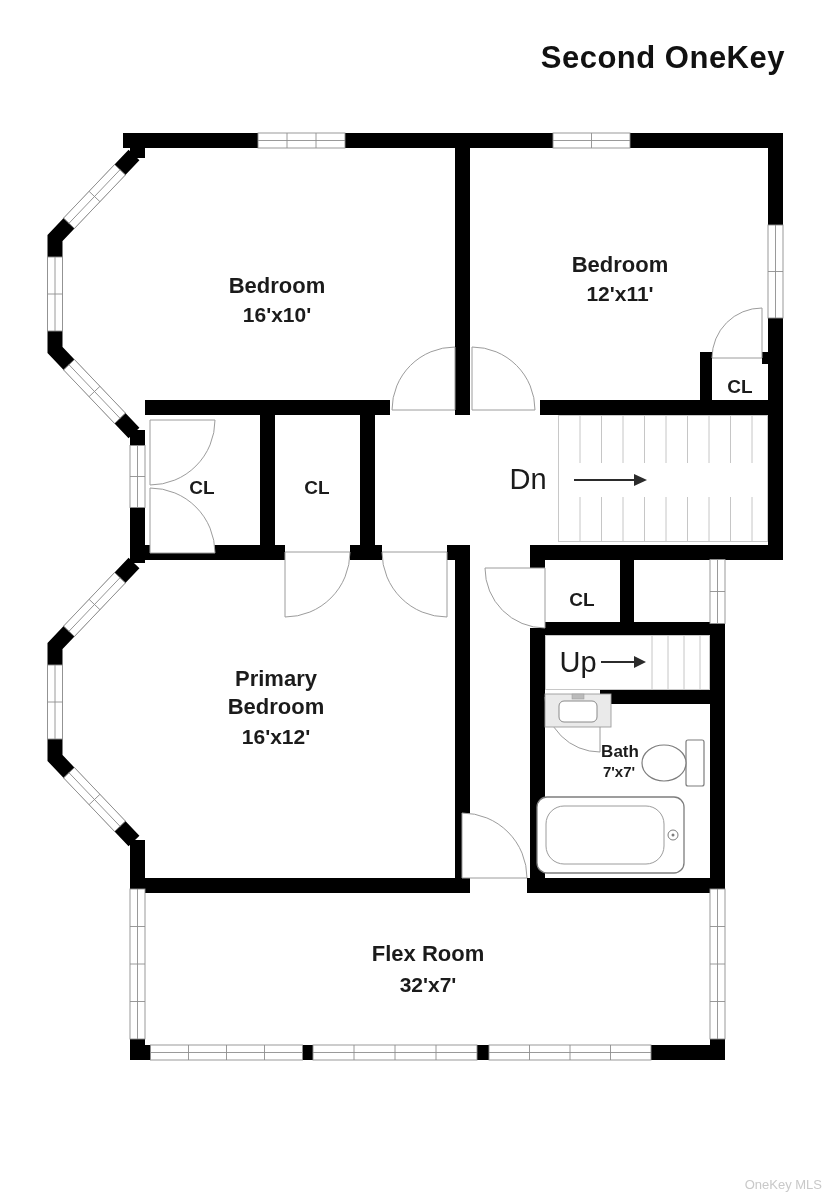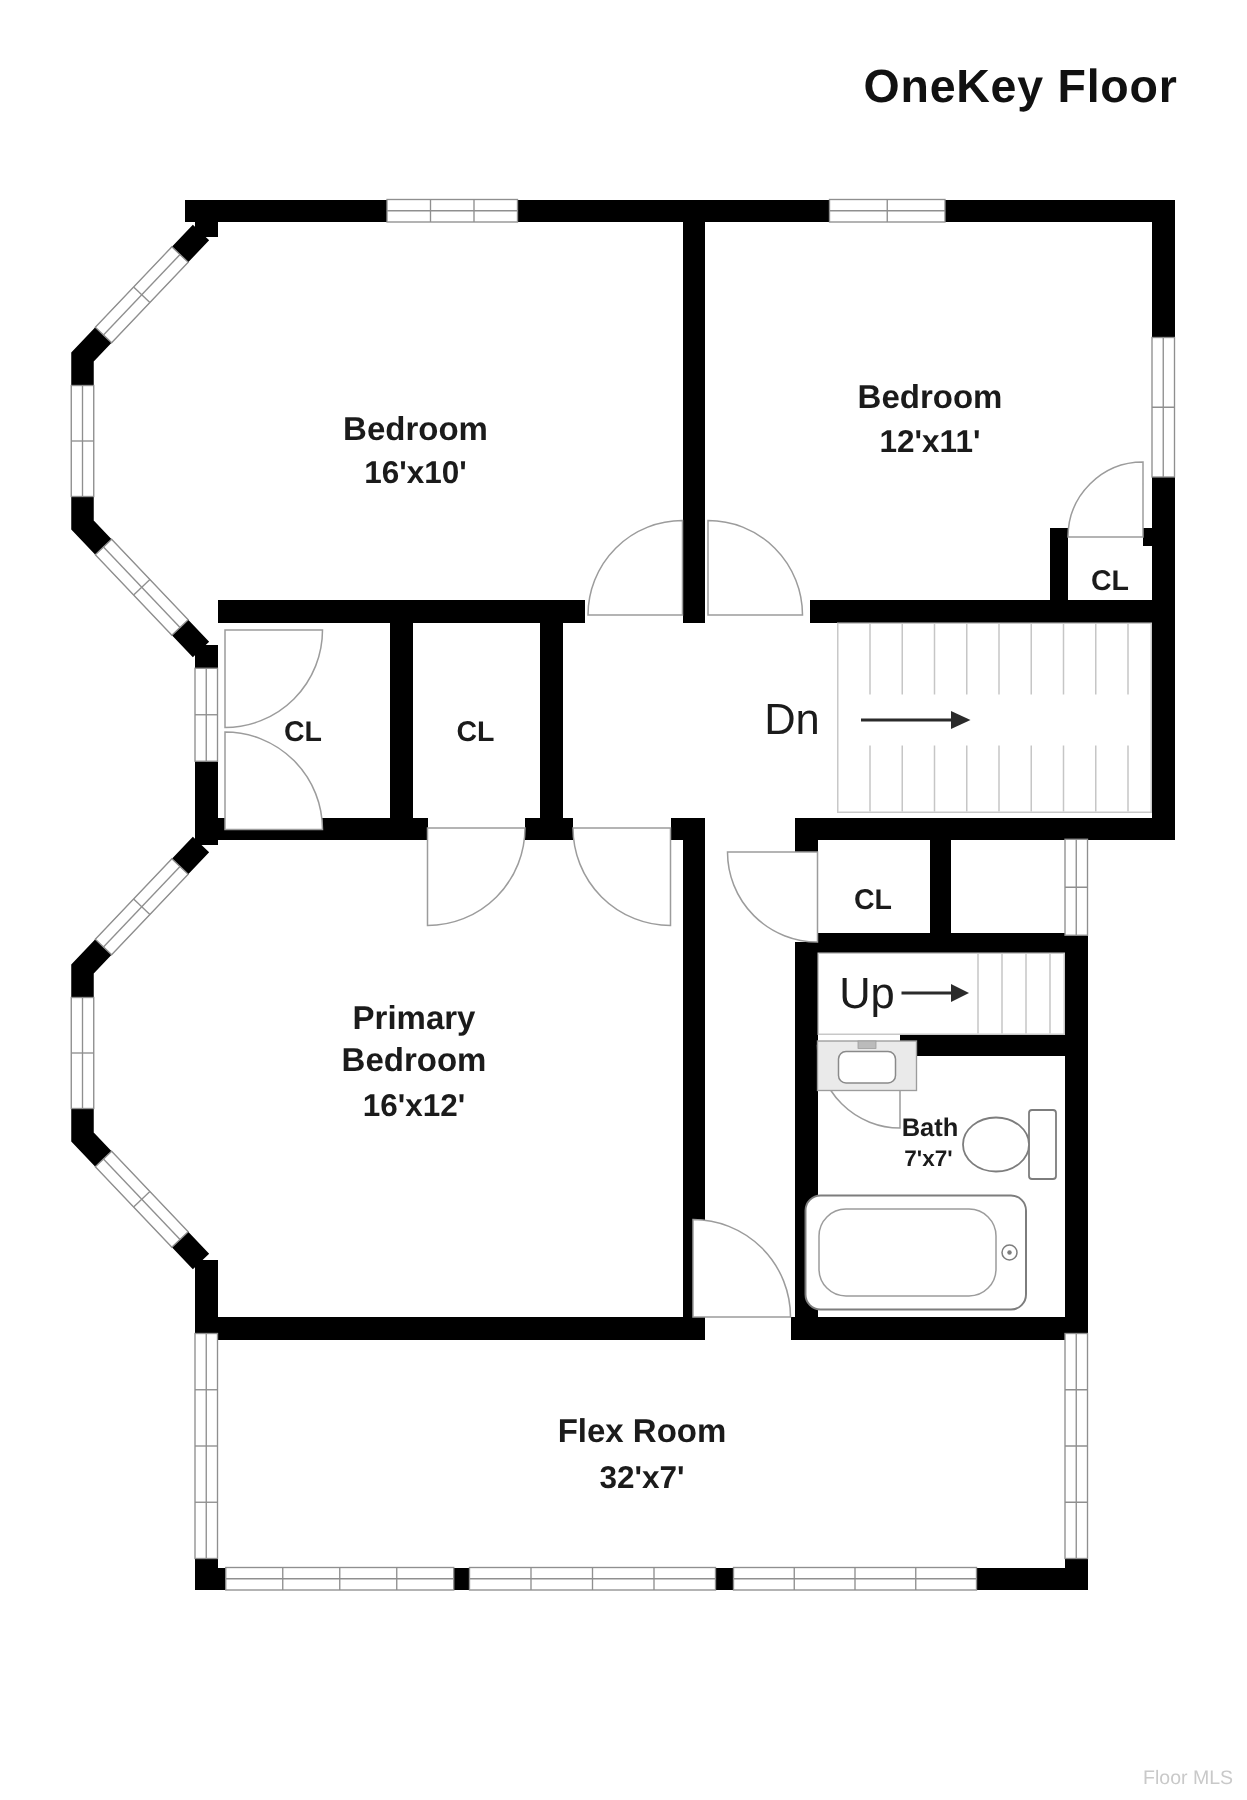--- a/index.html
+++ b/index.html
@@ -14,21 +14,21 @@
   .room-dims{font-size:21px;font-weight:600;text-anchor:middle;}
   .cl{font-size:19px;font-weight:700;text-anchor:middle;}
   .stair{font-size:29px;font-weight:400;text-anchor:middle;}
   .bath-name{font-size:17px;font-weight:700;text-anchor:middle;}
   .bath-dims{font-size:15px;font-weight:700;text-anchor:middle;}
 </style>
 </head>
 <body>
 
 <div id="page">
-  <div id="title">OneKey Floor</div>
+  <div id="title">Second OneKey</div>
 
   <svg width="831" height="1200" viewBox="0 0 831 1200">
 
     <g fill="none" stroke="#000000" stroke-width="15" stroke-linejoin="miter">
       <polyline points="134,155 55,238 55,350 134,433"></polyline>
       <polyline points="134,563 55,646 55,758 134,841"></polyline>
     </g>
 
     <g fill="#000000" shape-rendering="crispEdges">
       <rect x="123" y="133" width="660" height="15"></rect>
@@ -229,14 +229,14 @@
       <text class="bath-dims" x="619" y="777">7'x7'</text>
       <text class="cl" x="202" y="494">CL</text>
       <text class="cl" x="317" y="494">CL</text>
       <text class="cl" x="740" y="393">CL</text>
       <text class="cl" x="582" y="606">CL</text>
       <text class="stair" x="528" y="489">Dn</text>
       <text class="stair" x="578" y="672">Up</text>
     </g>
   </svg>
 
-  <div id="watermark">Floor MLS</div>
+  <div id="watermark">OneKey MLS</div>
 </div>
 
 </body></html>

